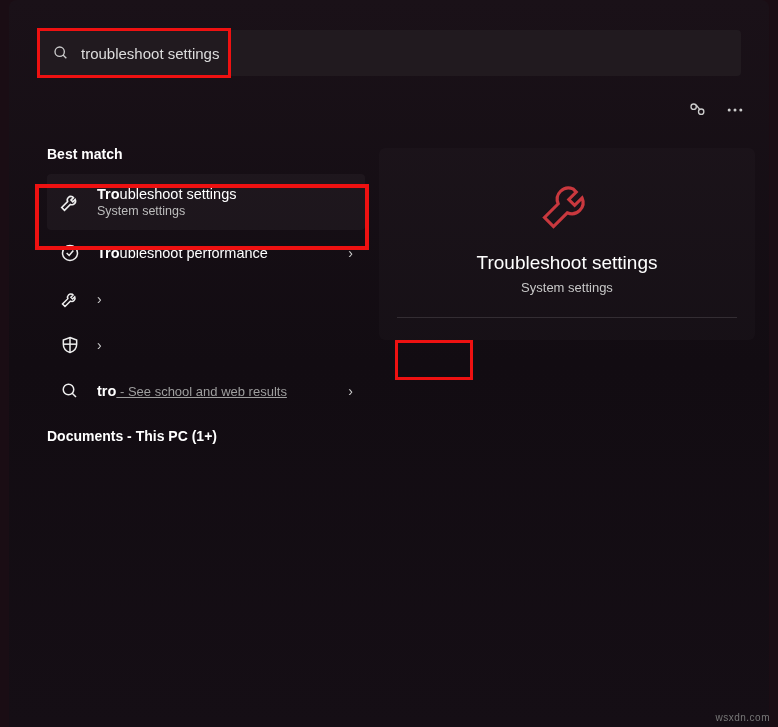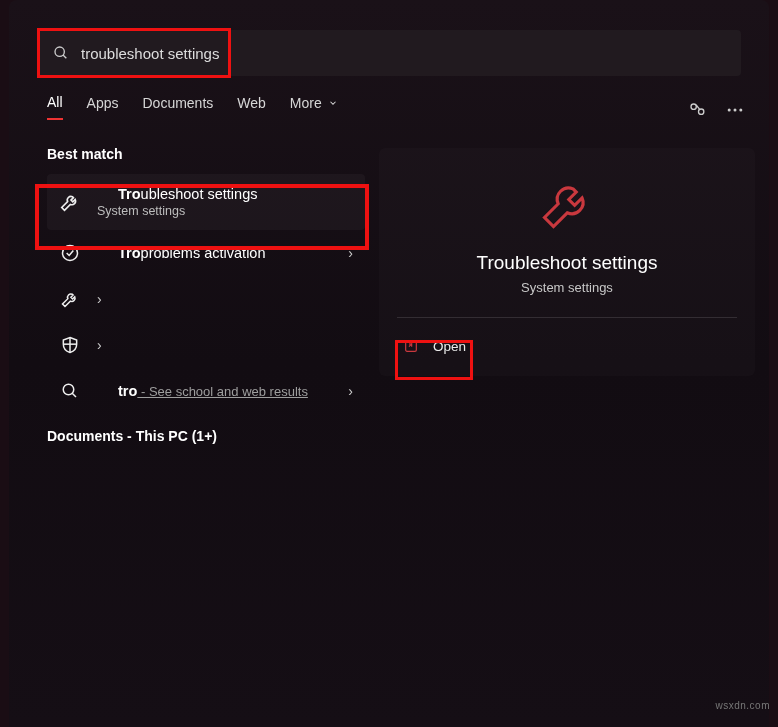--- a/index.html
+++ b/index.html
@@ -13,63 +13,51 @@
     .tab { color: #d6d6d6; font-size: 14px; padding-bottom: 8px; cursor: pointer; display: flex; align-items: center; gap: 6px; }
     .tab.active { border-bottom: 2px solid #e33; color: #fff; }
     .toolbar-right { position: absolute; right: 22px; top: 98px; display: flex; gap: 14px; align-items: center; color: #ccc; }
     .icon-btn { width: 24px; height: 24px; cursor: pointer; display: flex; align-items: center; justify-content: center; }
     .left-col { position: absolute; left: 38px; top: 132px; width: 318px; }
     .section-label { font-size: 14px; font-weight: 600; color: #fff; margin: 14px 0 12px 0; }
     .result-item { display: flex; align-items: center; gap: 16px; padding: 12px 12px; border-radius: 4px; cursor: pointer; position: relative; }
     .result-item .ric { width: 22px; height: 22px; display: flex; align-items: center; justify-content: center; color: #eee; flex-shrink: 0; }
     .result-item .rtxt { flex: 1; }
     .result-item .rtitle { font-size: 14.5px; color: #fff; }
-    .result-item .rtitle b { font-weight: 700; margin-left: 21px; }
+    .result-item .rtitle b { font-weight: 700; }
     .result-item .rsub { font-size: 12.5px; color: #bdbdbd; margin-top: 2px; }
     .result-item .chev { color: #ccc; font-size: 14px; }
     .hl-bestmatch { position: absolute; left: 26px; top: 184px; width: 334px; height: 66px; border: 4px solid #e11; pointer-events: none; }
     .webhint { font-size: 13px; color: #9e9e9e; text-decoration: underline; }
     .right-col { position: absolute; left: 370px; top: 148px; width: 376px; }
     .detail-card { background: rgba(255,255,255,0.02); border-radius: 6px; padding: 26px 18px 12px 18px; }
     .big-icon { width: 54px; height: 60px; margin: 0 auto 18px auto; display: block; color: #c9383e; }
     .detail-title { text-align: center; font-size: 19px; color: #fff; font-weight: 500; }
     .detail-sub { text-align: center; font-size: 13px; color: #c7c7c7; margin-top: 6px; }
     .divider { height: 1px; background: rgba(255,255,255,0.12); margin: 22px 0 10px 0; }
     .open-row { display: flex; align-items: center; gap: 14px; padding: 10px 6px; cursor: pointer; }
     .open-row .oic { width: 16px; height: 16px; color: #c9383e; }
     .open-row .olab { font-size: 13.5px; color: #eaeaea; }
     .hl-open { position: absolute; left: 386px; top: 340px; width: 78px; height: 40px; border: 3px solid #e11; pointer-events: none; }
-    .watermark { position: absolute; right: 8px; bottom: 16px; font-size: 10px; color: #777; letter-spacing: 0.5px; }
+    .watermark { position: absolute; right: 8px; bottom: 4px; font-size: 10px; color: #777; letter-spacing: 0.5px; }
   </style>
 </head>
 <body>
 
 <div class="panel">
 
   <div class="search-row">
     <svg class="search-icon" viewBox="0 0 24 24" fill="none" stroke="currentColor" stroke-width="2">
         <circle cx="10" cy="10" r="7"></circle>
         <line x1="20" y1="20" x2="15" y2="15"></line>
       </svg>
     <input class="search-input" value="troubleshoot settings" style="">
   </div>
   <div class="hl-search"></div>
 
-  <div class="tabs">
-    <div class="tab active">All</div>
-    <div class="tab">Apps</div>
-    <div class="tab">Documents</div>
-    <div class="tab">Web</div>
-    <div class="tab">
-      <span>More</span>
-      <svg width="10" height="10" viewBox="0 0 24 24" fill="none" stroke="currentColor" stroke-width="2.5">
-          <polyline points="6 9 12 15 18 9"></polyline>
-        </svg>
-    </div>
-  </div>
 
   <div class="toolbar-right">
     <div class="icon-btn">
       <svg width="20" height="20" viewBox="0 0 24 24" fill="none" stroke="currentColor" stroke-width="1.6">
           <circle cx="8" cy="8" r="3.2"></circle>
           <circle cx="17" cy="14" r="3.2"></circle>
           <path d="M11 6l4 5"></path>
         </svg>
     </div>
     <div class="icon-btn">
@@ -98,21 +86,21 @@
 
 
     <div class="result-item">
       <div class="ric">
         <svg width="20" height="20" viewBox="0 0 24 24" fill="none" stroke="currentColor" stroke-width="1.8">
             <circle cx="12" cy="12" r="9"></circle>
             <polyline points="8 12 11 15 16 9"></polyline>
           </svg>
       </div>
       <div class="rtxt">
-          <div class="rtitle"><b>Tro</b><span>problems activation</span></div>
+          <div class="rtitle"><b>Tro</b><span>ubleshoot performance</span></div>
         </div>
       <div class="chev">›</div>
     </div>
 
     <div class="result-item">
       <div class="ric">
         <svg width="20" height="20" viewBox="0 0 24 24" fill="none" stroke="currentColor" stroke-width="1.8">
             <path d="M14.7 6.3a4 4 0 00-5.3 5.3L3 18l3 3 6.4-6.4a4 4 0 005.3-5.3l-2.6 2.6-2-2 2.6-2.6z"></path>
           </svg>
       </div>
@@ -149,27 +137,19 @@
   <div class="hl-bestmatch"></div>
 
   <div class="right-col">
     <div class="detail-card">
       <svg class="big-icon" viewBox="0 0 24 24" fill="none" stroke="currentColor" stroke-width="1.4">
           <path d="M14.7 5.3a5 5 0 00-6.6 6.6L2 18l4 4 6.1-6.1a5 5 0 006.6-6.6l-3.3 3.3-2.6-2.6 3.3-3.3z"></path>
         </svg>
       <div class="detail-title">Troubleshoot settings</div>
       <div class="detail-sub">System settings</div>
       <div class="divider"></div>
-      <div class="open-row">
-        <svg class="oic" viewBox="0 0 24 24" fill="none" stroke="currentColor" stroke-width="1.8">
-            <rect x="4" y="4" width="16" height="16" rx="2"></rect>
-            <polyline points="9 13 13 9 13 13"></polyline>
-            <line x1="13" y1="9" x2="9" y2="9"></line>
-          </svg>
-        <span class="olab">Open</span>
-      </div>
     </div>
   </div>
   <div class="hl-open"></div>
 
 </div>
 
 <div class="watermark">wsxdn.com</div>
 
 </body></html>

